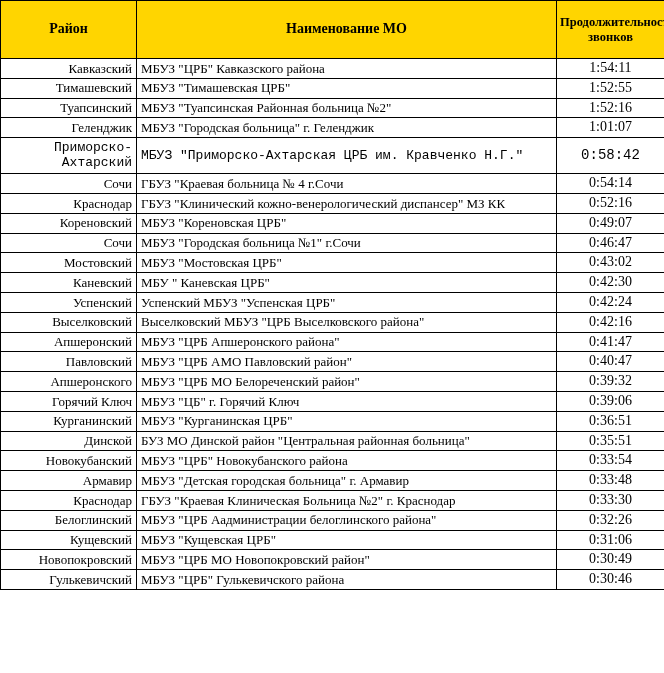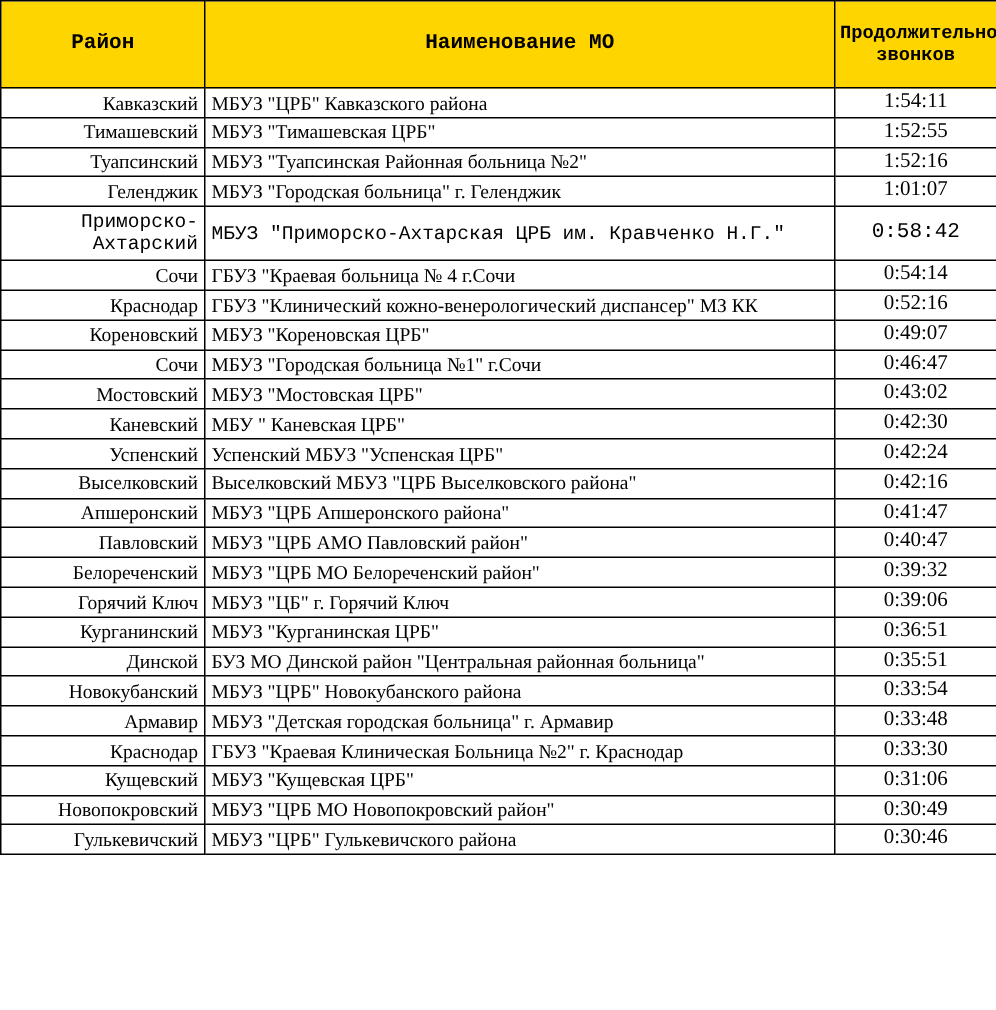--- a/index.html
+++ b/index.html
@@ -21,21 +21,21 @@
     width: 664px;
     border: 1px solid #000;
   }
   table.report col.c-region { width: 136px; }
   table.report col.c-name   { width: 420px; }
   table.report col.c-dur    { width: 108px; }
 
   thead th {
     background: #FFD500;
     border: 1px solid #000;
-    font-family: Liberation Mono, monospace;
+    font-family: Liberation Serif, serif;
     font-weight: bold;
     font-size: 14px;
     text-align: center;
     vertical-align: middle;
     padding: 4px 3px;
     line-height: 1.18;
     height: 58px;
     box-sizing: border-box;
   }
   thead th.dur-head {
@@ -159,21 +159,21 @@
         <td class="region">Апшеронский</td>
         <td class="name">МБУЗ "ЦРБ Апшеронского района"</td>
         <td class="dur">0:41:47</td>
       </tr>
       <tr>
         <td class="region">Павловский</td>
         <td class="name">МБУЗ "ЦРБ АМО Павловский район"</td>
         <td class="dur">0:40:47</td>
       </tr>
       <tr>
-        <td class="region">Белореченский</td>
+        <td class="region">Апшеронского</td>
         <td class="name">МБУЗ "ЦРБ МО Белореченский район"</td>
         <td class="dur">0:39:32</td>
       </tr>
       <tr>
         <td class="region">Горячий Ключ</td>
         <td class="name">МБУЗ "ЦБ" г. Горячий Ключ</td>
         <td class="dur">0:39:06</td>
       </tr>
       <tr>
         <td class="region">Курганинский</td>
@@ -192,20 +192,25 @@
       </tr>
       <tr>
         <td class="region">Армавир</td>
         <td class="name">МБУЗ "Детская городская больница" г. Армавир</td>
         <td class="dur">0:33:48</td>
       </tr>
       <tr>
         <td class="region">Краснодар</td>
         <td class="name">ГБУЗ "Краевая Клиническая Больница №2" г. Краснодар</td>
         <td class="dur">0:33:30</td>
+      </tr>
+      <tr>
+        <td class="region">Белоглинский</td>
+        <td class="name">МБУЗ "ЦРБ Аадминистрации белоглинского района"</td>
+        <td class="dur">0:32:26</td>
       </tr>
       <tr>
         <td class="region">Кущевский</td>
         <td class="name">МБУЗ "Кущевская ЦРБ"</td>
         <td class="dur">0:31:06</td>
       </tr>
       <tr>
         <td class="region">Новопокровский</td>
         <td class="name">МБУЗ "ЦРБ МО Новопокровский район"</td>
         <td class="dur">0:30:49</td>

